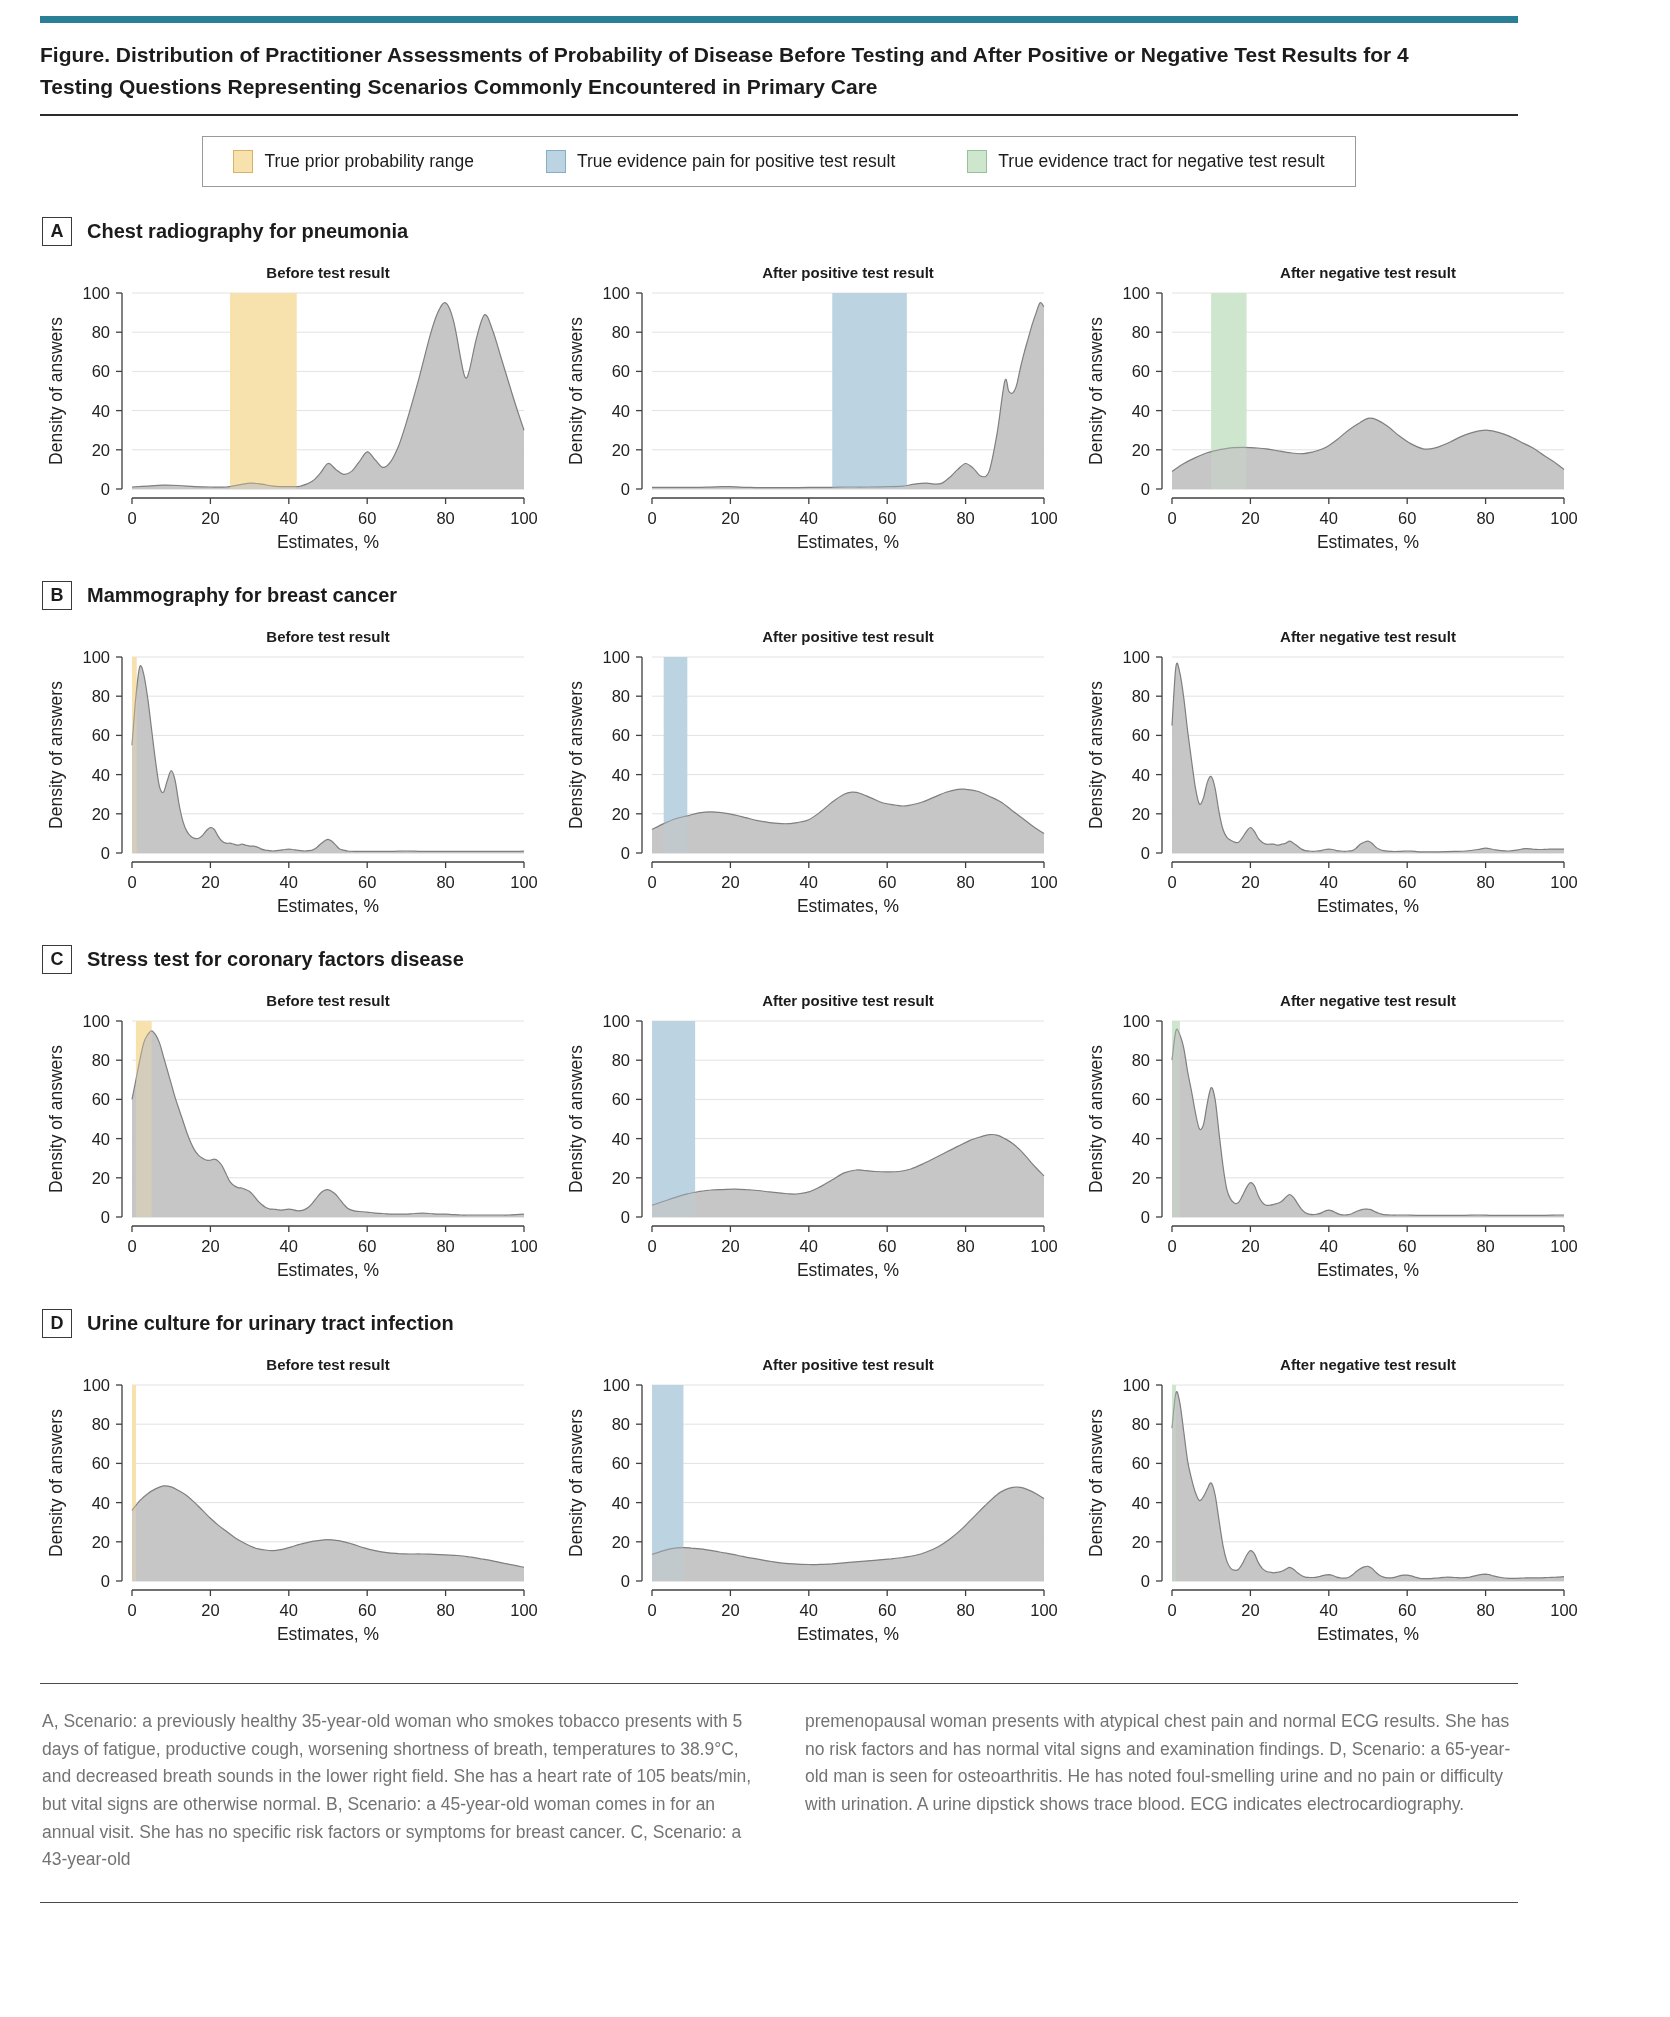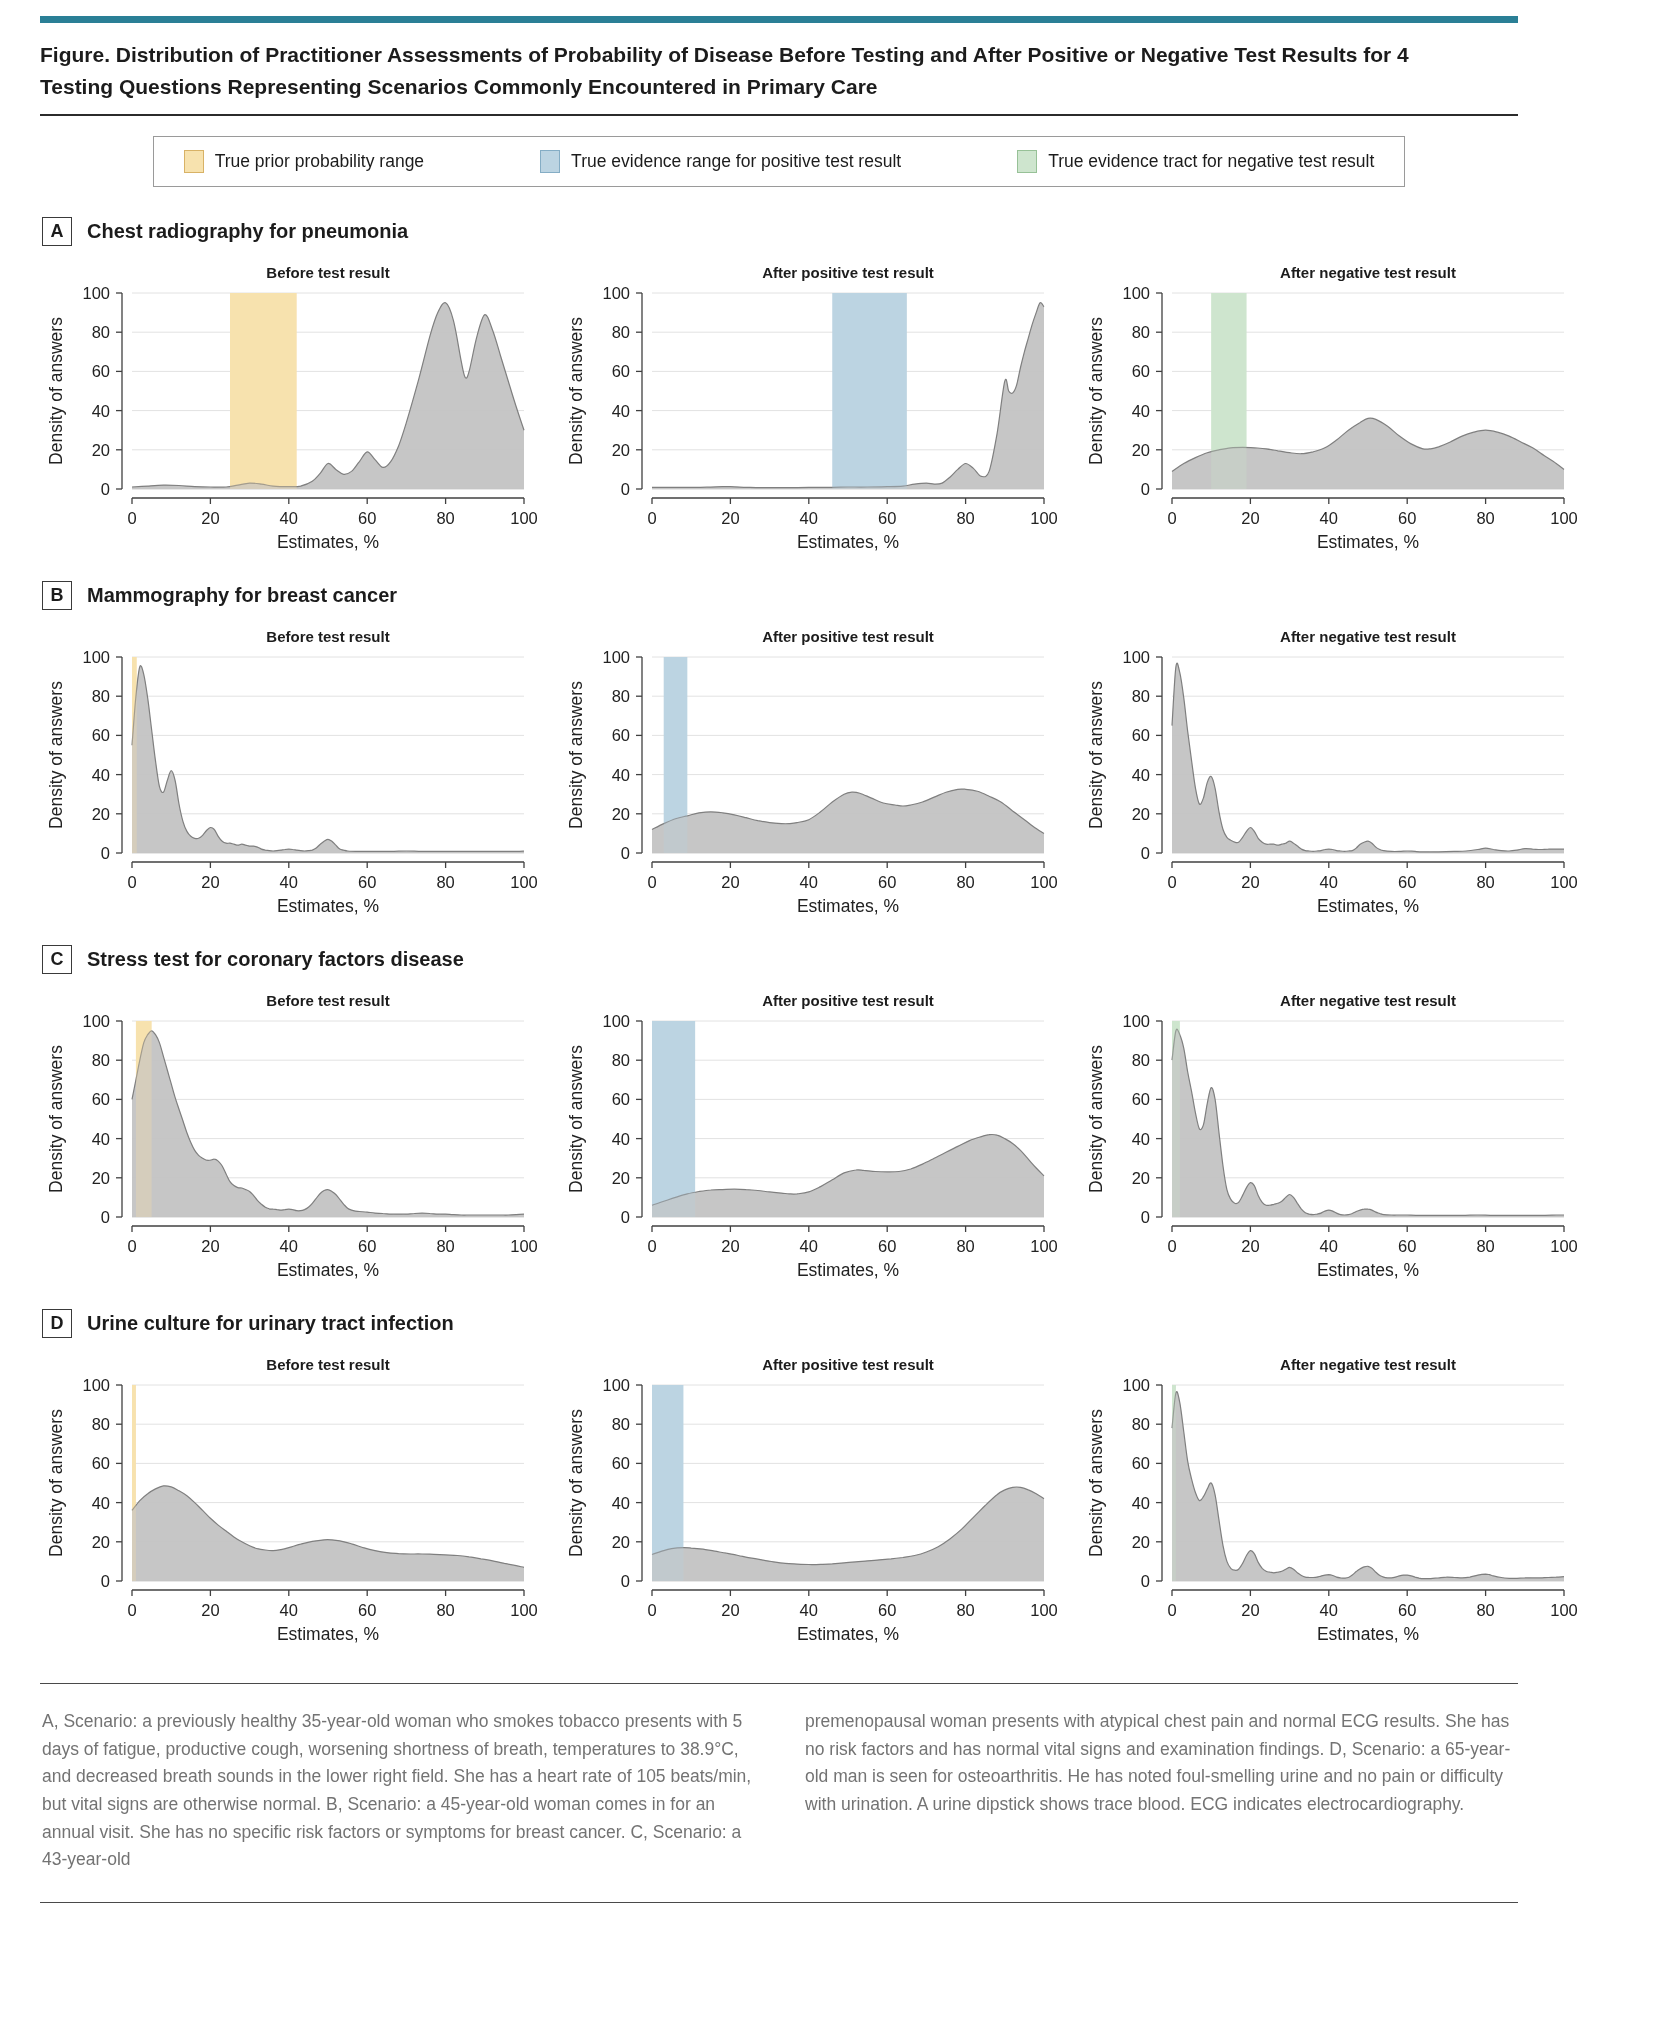--- a/index.html
+++ b/index.html
@@ -2,21 +2,21 @@
 <html><head>
 <meta charset="utf-8">
 <style>
   html,body{margin:0;padding:0;background:#ffffff;}
   body{font-family:"Liberation Sans",sans-serif;color:#1c1c1c;}
   .page{width:1558px;min-height:2017px;box-sizing:border-box;padding:16px 40px 30px 40px;position:relative;}
   .accent-bar{height:7px;width:100%;}
   .fig-title{font-weight:bold;font-size:21px;line-height:1.5;max-width:1390px;margin:16px 0 12px 0;}
   .title-rule{border-top:2px solid #2b2b2b;margin:0 0 20px 0;}
   .legend-wrap{display:flex;justify-content:center;margin:8px 0 6px 0;}
-  .legend{border:1px solid #9a9a9a;display:flex;align-items:center;gap:116px;padding:13px 30px;background:#fff;}
+  .legend{border:1px solid #9a9a9a;display:flex;align-items:center;gap:72px;padding:13px 30px;background:#fff;}
   .legend-item{display:flex;align-items:center;gap:11px;font-size:17.5px;}
   .swatch{width:20px;height:23px;border:1px solid #999;box-sizing:border-box;flex:0 0 auto;}
   .panel{margin-top:30px;}
   .panel-head{display:flex;align-items:center;gap:15px;margin:4px 0 0 2px;}
   .panel-badge{border:1.5px solid #3a3a3a;font-weight:bold;font-size:18px;min-width:30px;height:29px;display:flex;align-items:center;justify-content:center;box-sizing:border-box;background:#fff;}
   .panel-title{font-size:20px;font-weight:bold;}
   .charts-row{display:flex;margin-top:2px;}
   .chart{width:530px;}
   .chart-title{font-weight:bold;font-size:15px;text-align:center;width:392px;margin:16px 0 2px 92px;}
   .chart-svg svg{display:block;}
@@ -37,21 +37,21 @@
   <div class="title-rule"></div>
 
   <div class="legend-wrap">
     <div class="legend">
       <div class="legend-item">
         <span class="swatch" style="background: rgb(247, 226, 174); border-color: rgb(216, 178, 102);"></span>
         <span>True prior probability range</span>
       </div>
       <div class="legend-item">
         <span class="swatch" style="background: rgb(188, 212, 226); border-color: rgb(133, 173, 197);"></span>
-        <span>True evidence range for positive test result</span>
+        <span>True evidence pain for positive test result</span>
       </div>
       <div class="legend-item">
         <span class="swatch" style="background: rgb(206, 229, 206); border-color: rgb(151, 193, 151);"></span>
         <span>True evidence tract for negative test result</span>
       </div>
     </div>
   </div>
 
   <div class="panel">
     <div class="panel-head">

